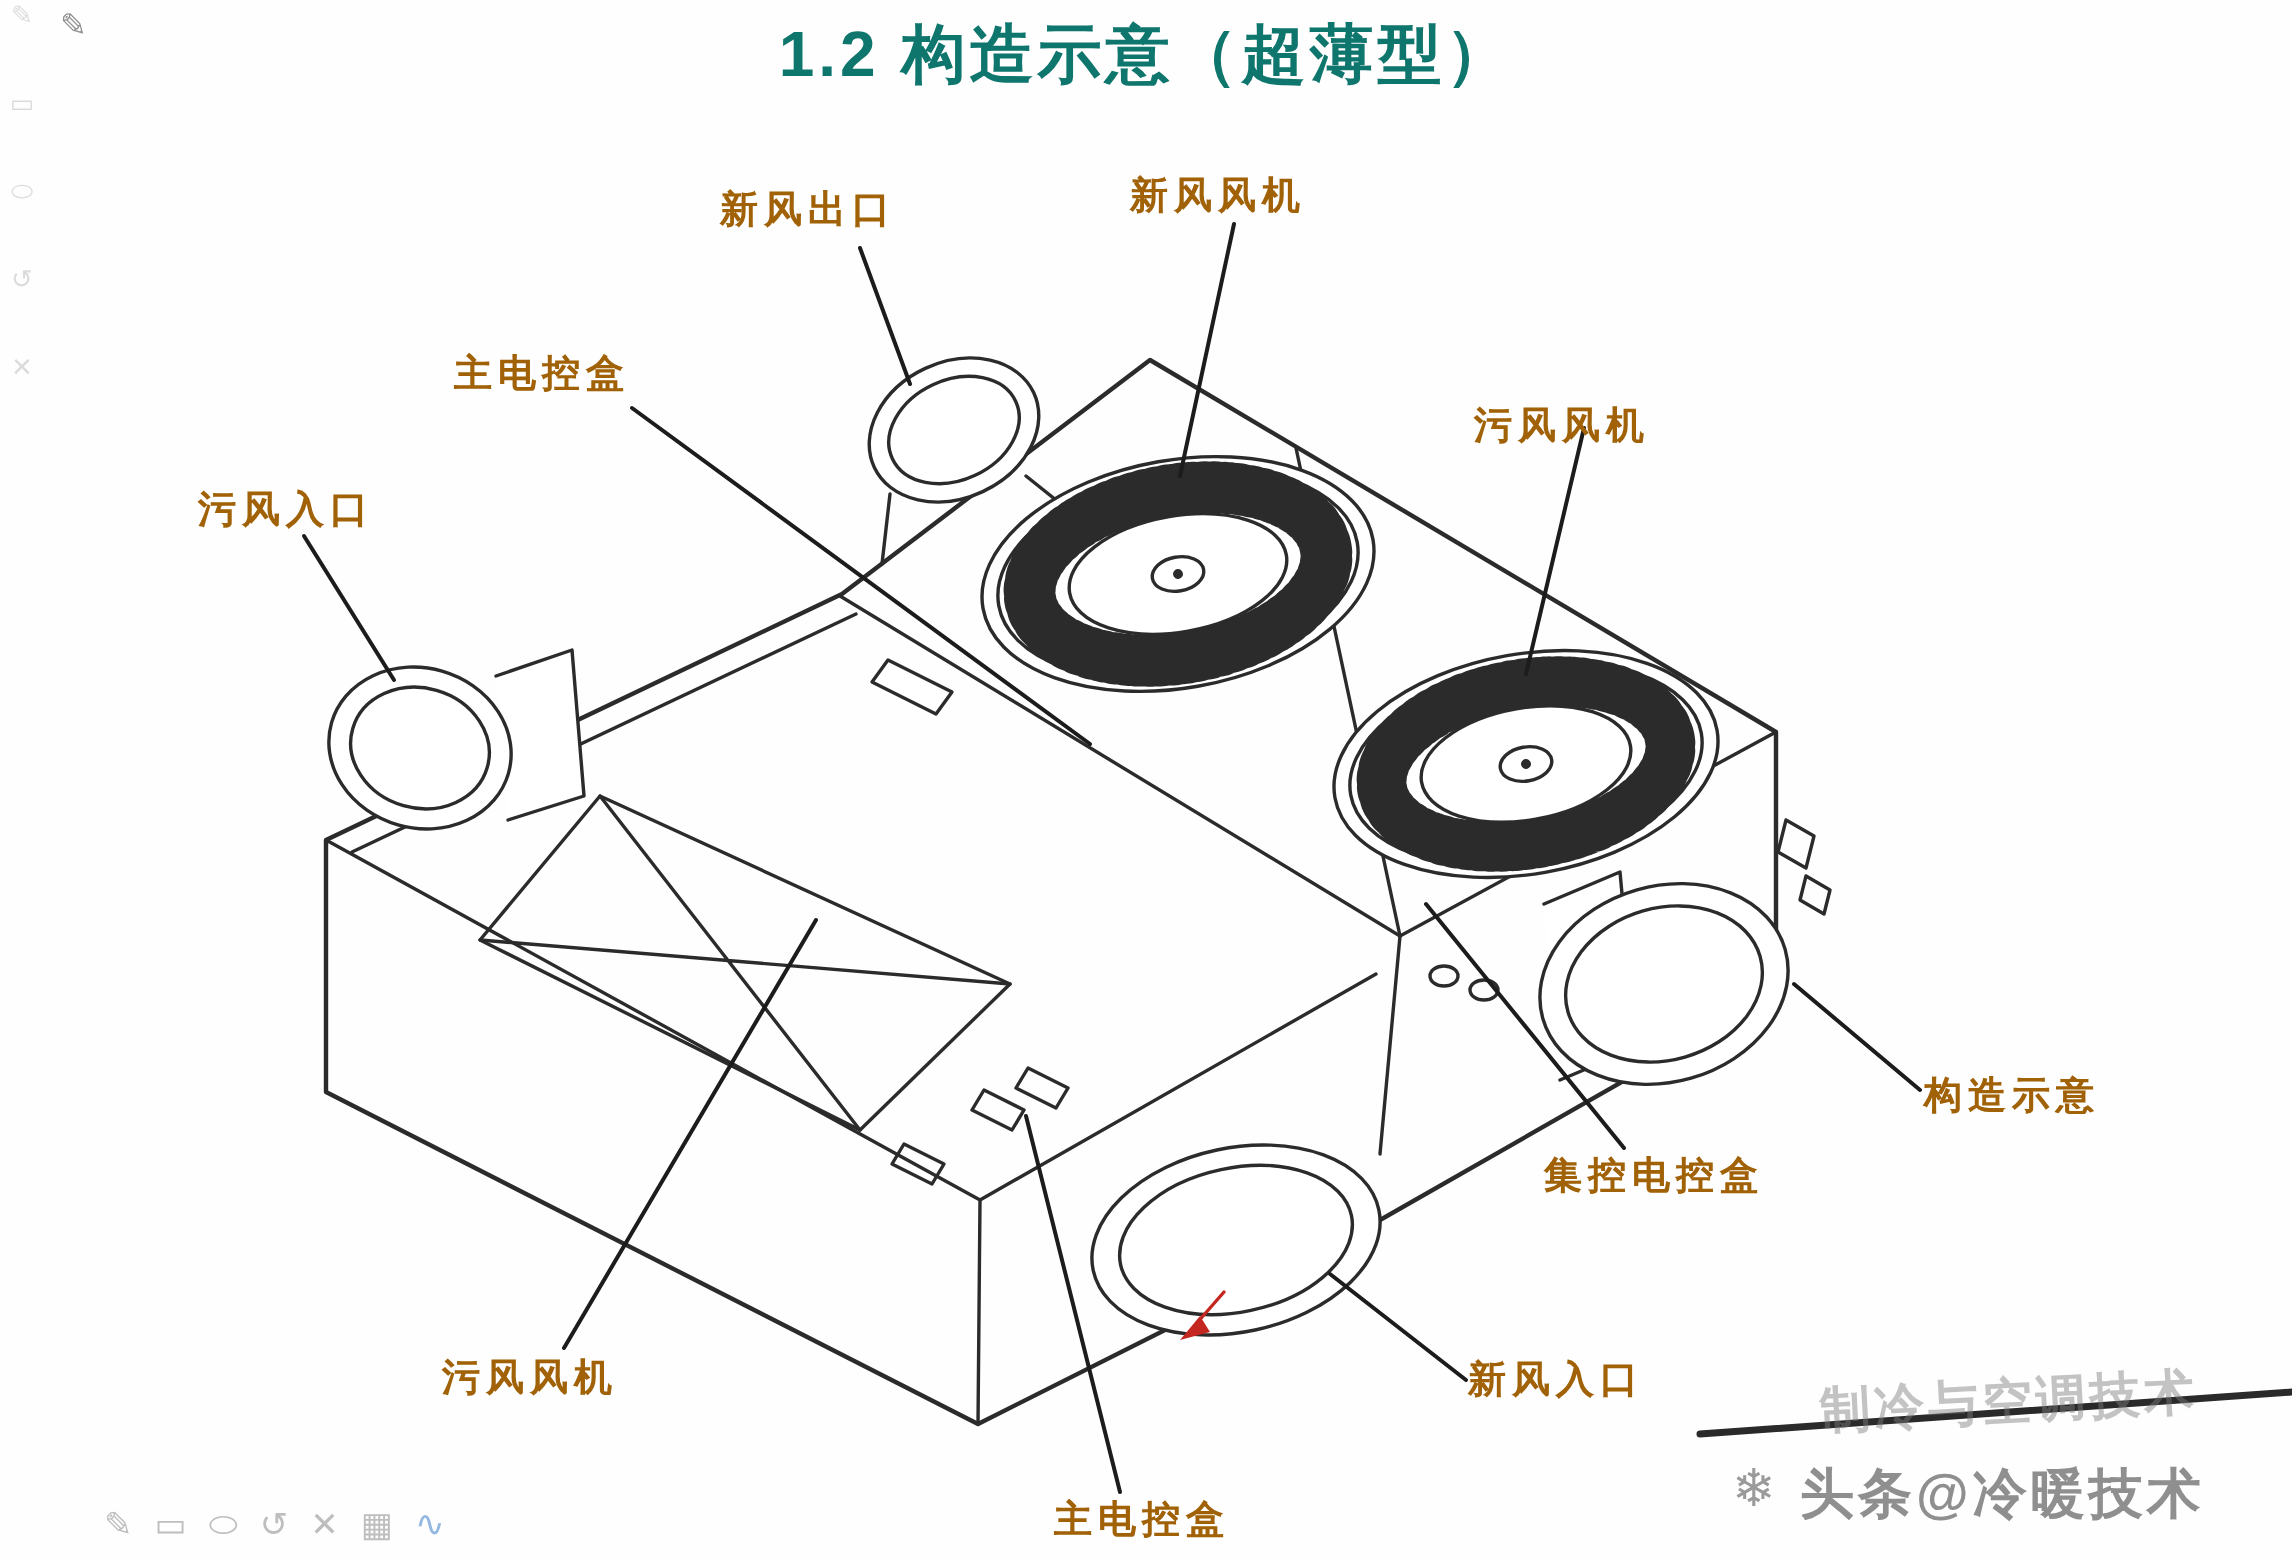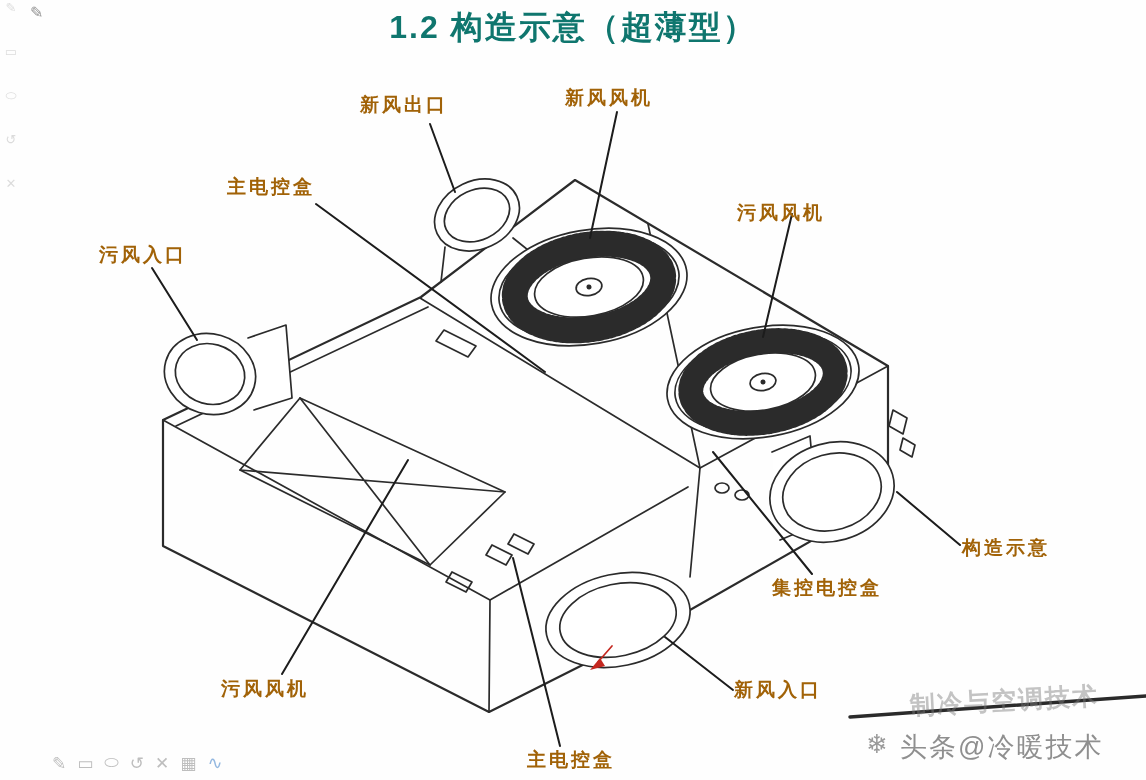--- a/index.html
+++ b/index.html
@@ -10,21 +10,21 @@
   .title{
     position:absolute;left:0;top:6px;width:100%;text-align:center;
     font-size:32px;font-weight:bold;color:#0f766e;letter-spacing:2px;
   }
   .lbl{
     position:absolute;font-size:19px;font-weight:bold;color:#a16207;
     letter-spacing:3px;white-space:nowrap;
   }
   .art{position:absolute;left:0;top:0;}
   .wm-main{
-    position:absolute;left:900px;top:729px;font-size:27px;font-weight:normal;
+    position:absolute;left:900px;top:729px;font-size:27px;font-weight:bold;
     color:#8f8f8f;letter-spacing:2px;white-space:nowrap;
   }
   .wm-snow{
     position:absolute;left:866px;top:729px;font-size:26px;color:#9a9a9a;
   }
   .wm-faint{
     position:absolute;left:910px;top:684px;font-size:25px;font-weight:bold;
     color:rgba(125,125,125,0.45);letter-spacing:2px;transform:rotate(-3deg);
     white-space:nowrap;
   }

